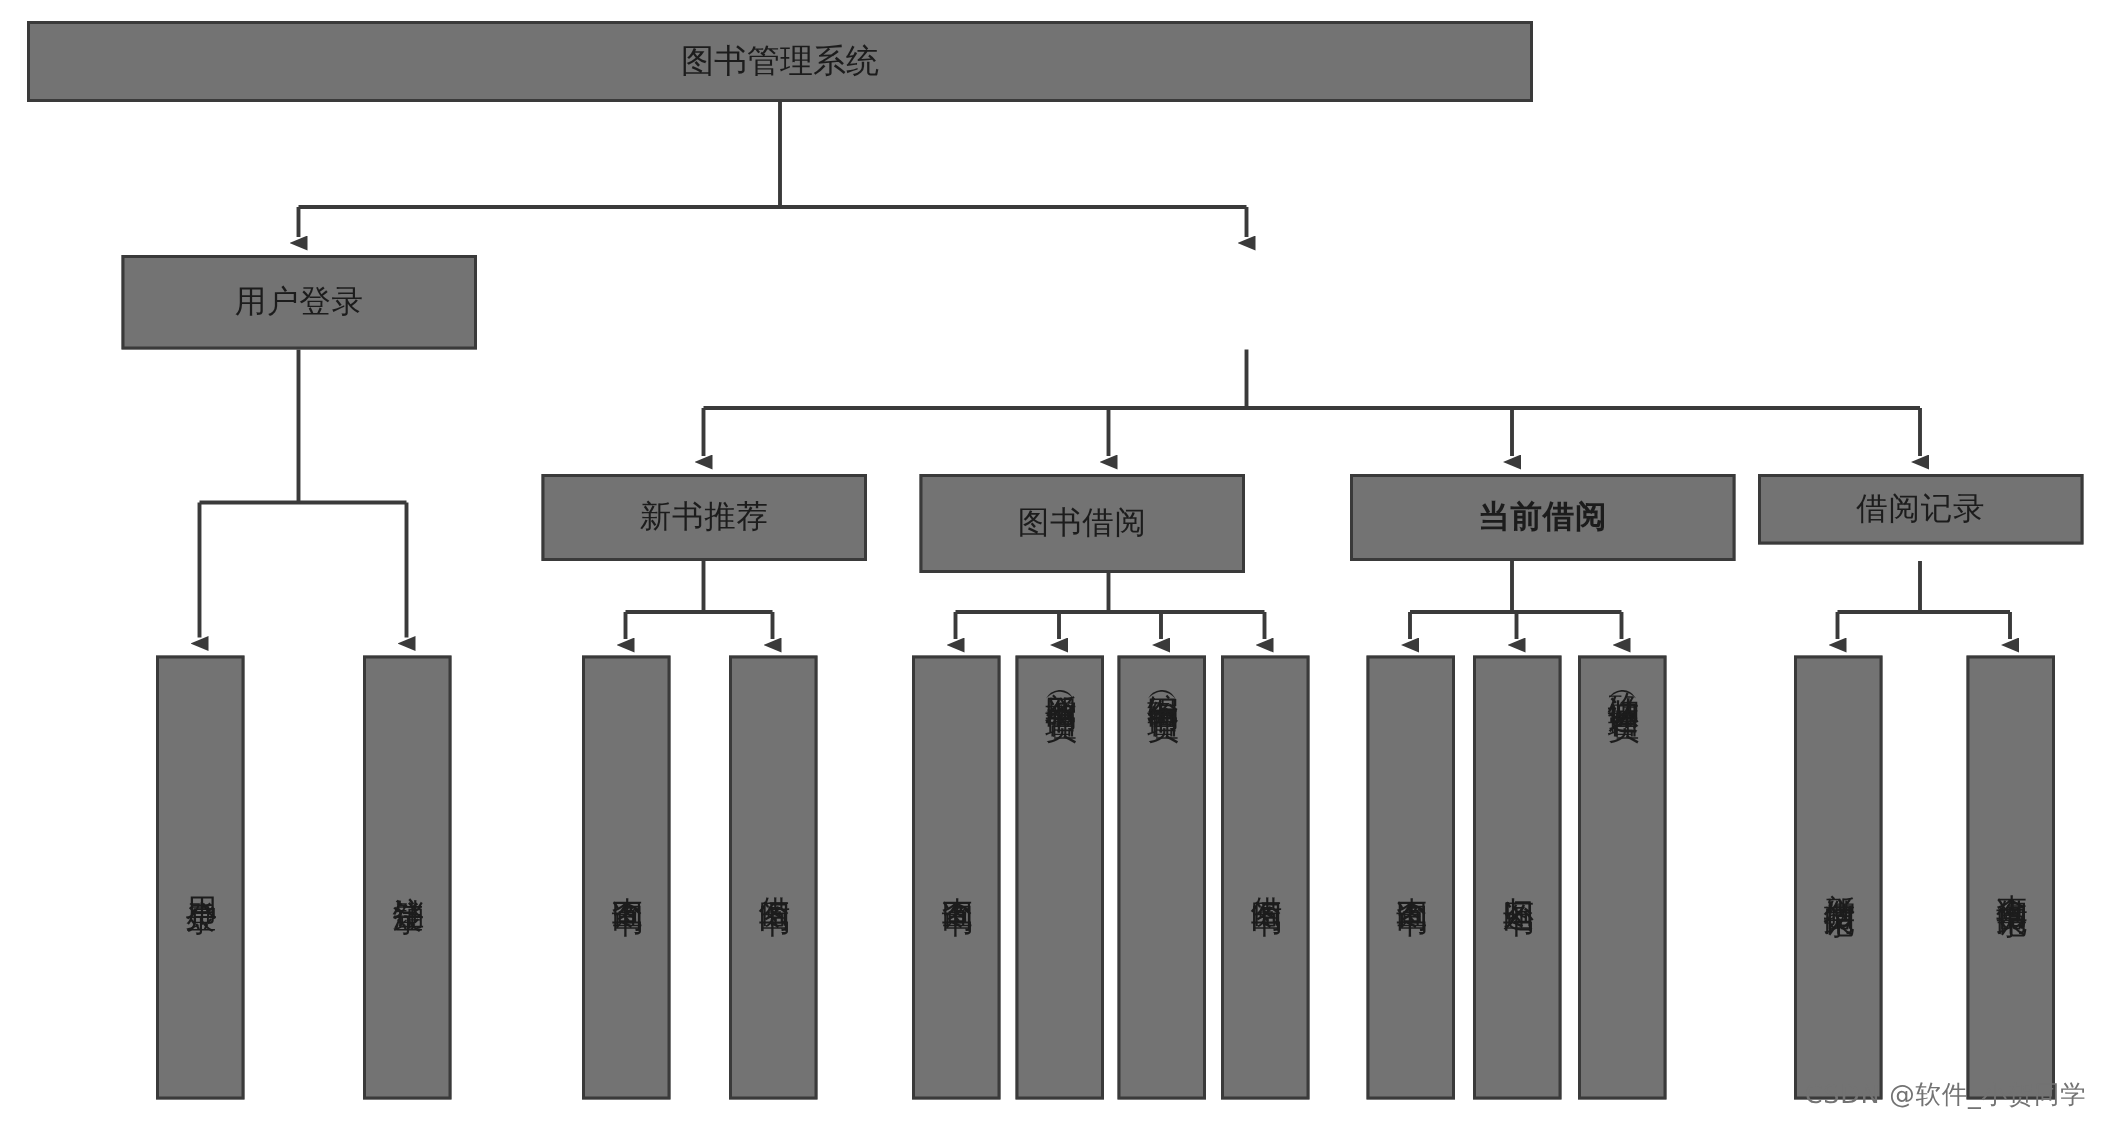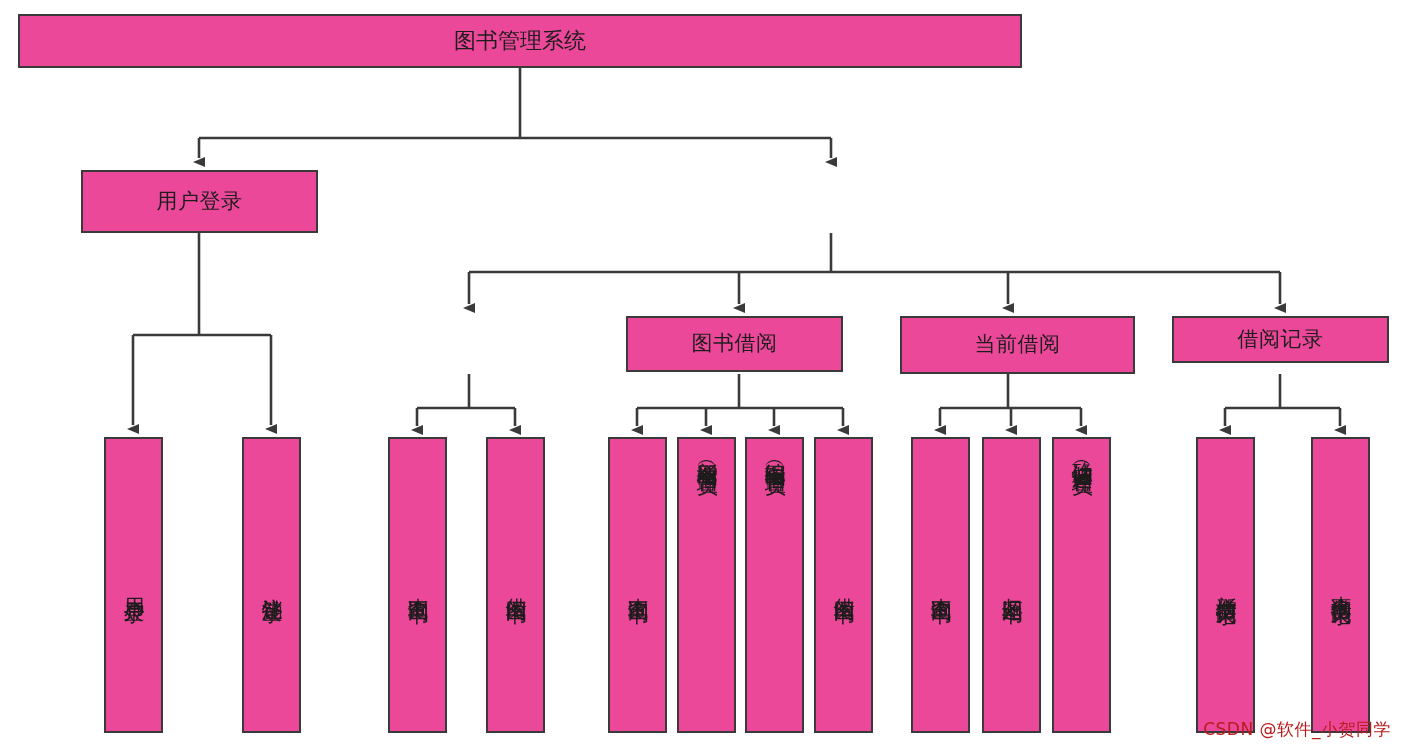--- a/index.html
+++ b/index.html
@@ -22,21 +22,21 @@
     left: 0;
     top: 0;
     width: 1405px;
     height: 747px;
     pointer-events: none;
   }
   .node {
     position: absolute;
     box-sizing: border-box;
     border: 2.5px solid #3a3a3a;
-    background: #ec4899;
+    background: #737373;
     display: flex;
     align-items: center;
     justify-content: center;
     color: #1c1c1c;
   }
   .node.horizontal {
     font-size: 21px;
     letter-spacing: 0.5px;
     line-height: 1.1;
   }
@@ -55,21 +55,21 @@
   }
   .node.vertical.centered {
     justify-content: center;
     padding-top: 0;
   }
   .watermark {
     position: absolute;
     right: 14px;
     bottom: 6px;
     font-size: 17px;
-    color: #b91c1c;
+    color: #737373;
     white-space: nowrap;
     letter-spacing: 0.5px;
   }
 </style>
 </head>
 <body>
 
 <div id="canvas">
 
   <svg class="connectors" viewBox="0 0 1405 747" xmlns="http://www.w3.org/2000/svg">
@@ -119,22 +119,23 @@
       <path d="M1225,408 L1340,408"></path>
       <path d="M1225,408 L1225,426" marker-end="url(#arrow)"></path>
       <path d="M1340,408 L1340,426" marker-end="url(#arrow)"></path>
     </g>
   </svg>
 
   <div class="node title" style="left:18px; top:14px; width:1004px; height:54px;">图书管理系统</div>
 
   <div class="node horizontal" style="left:81px; top:170px; width:237px; height:63px;">用户登录</div>
 
-  <div class="node horizontal" style="left:626px; top:316px; width:217px; height:56px;">图书借阅</div>
-  <div class="node horizontal" style="left:900px; top:316px; width:235px; height:58px;">当前借阅</div>
+  <div class="node horizontal" style="left:361px; top:316px; width:217px; height:58px;">新书推荐</div>
+  <div class="node horizontal" style="left:613px; top:316px; width:217px; height:66px;">图书借阅</div>
+  <div class="node horizontal" style="left:900px; top:316px; width:257px; height:58px;font-weight:bold;">当前借阅</div>
   <div class="node horizontal" style="left:1172px; top:316px; width:217px; height:47px;">借阅记录</div>
 
   <div class="node vertical centered" style="left:104px; top:437px; width:59px; height:296px;">用户登录</div>
   <div class="node vertical centered" style="left:242px; top:437px; width:59px; height:296px;">注销登录</div>
 
   <div class="node vertical centered" style="left:388px; top:437px; width:59px; height:296px;">查询图书</div>
   <div class="node vertical centered" style="left:486px; top:437px; width:59px; height:296px;">借阅图书</div>
 
   <div class="node vertical centered" style="left:608px; top:437px; width:59px; height:296px;">查询图书</div>
   <div class="node vertical" style="left:677px; top:437px; width:59px; height:296px;">新增图书（管理员）</div>

